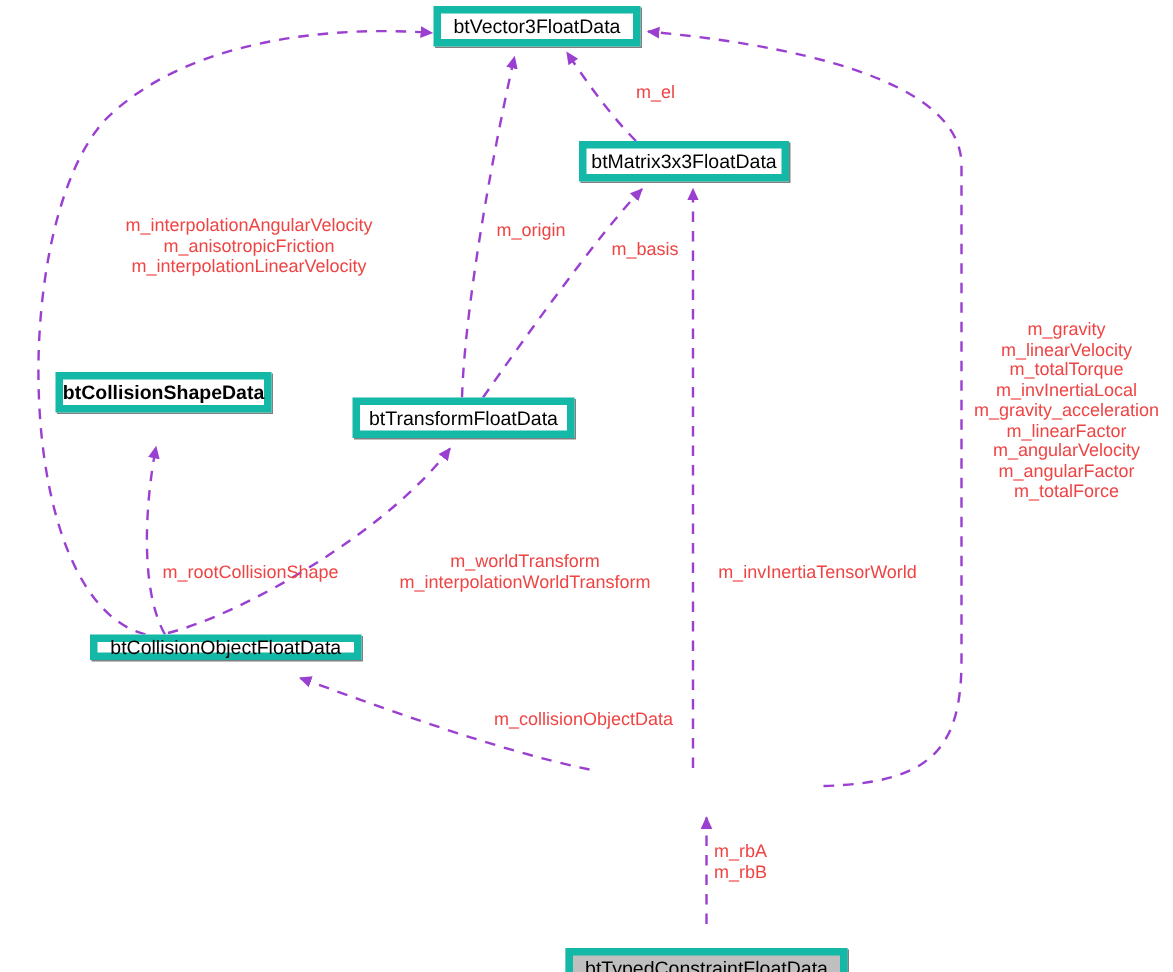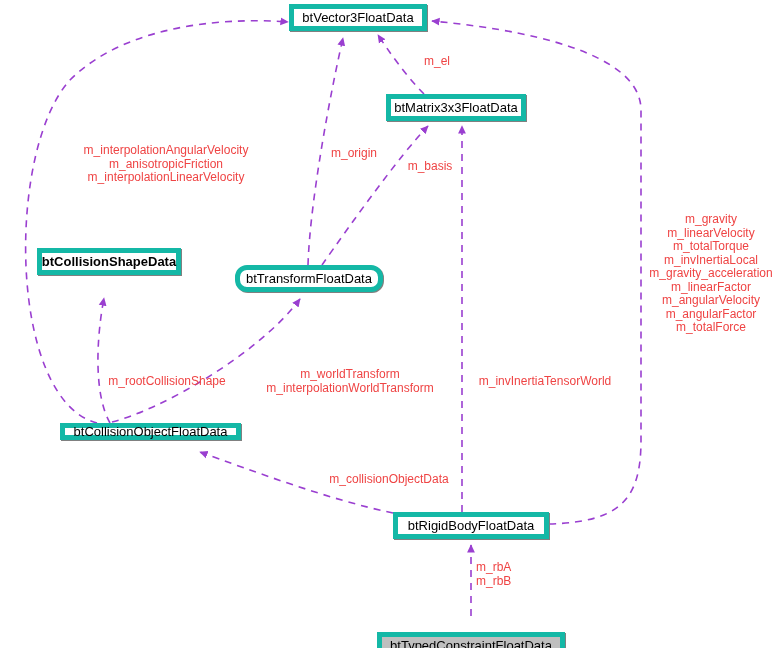--- a/index.html
+++ b/index.html
@@ -95,31 +95,28 @@
   </div>
 
   <div class="node" style="left:386px; top:94px; width:140px; height:27px;">
     <span>btMatrix3x3FloatData</span>
   </div>
 
   <div class="node" style="left:37px; top:248px; width:144px; height:27px;font-weight:bold;">
     <span>btCollisionShapeData</span>
   </div>
 
-  <div class="node" style="left:235px; top:265px; width:148px; height:27px;border-radius:12px;">
+  <div class="node" style="left:235px; top:265px; width:148px; height:27px;">
     <span>btTransformFloatData</span>
   </div>
 
   <div class="node" style="left:60px; top:423px; width:181px; height:17px;">
     <span>btCollisionObjectFloatData</span>
   </div>
 
-  <div class="node" style="left:393px; top:512px; width:156px; height:27px;">
-    <span>btRigidBodyFloatData</span>
-  </div>
 
   <div class="node highlight" style="left:377px; top:632px; width:188px; height:27px;">
     <span>btTypedConstraintFloatData</span>
   </div>
 
   <div class="edge-label" style="left:166px; top:144px; transform:translateX(-50%);">m_interpolationAngularVelocity
 m_anisotropicFriction
 m_interpolationLinearVelocity</div>
 
   <div class="edge-label" style="left:354px; top:115px; transform:translateX(-50%);margin-top:32px;">m_origin</div>

